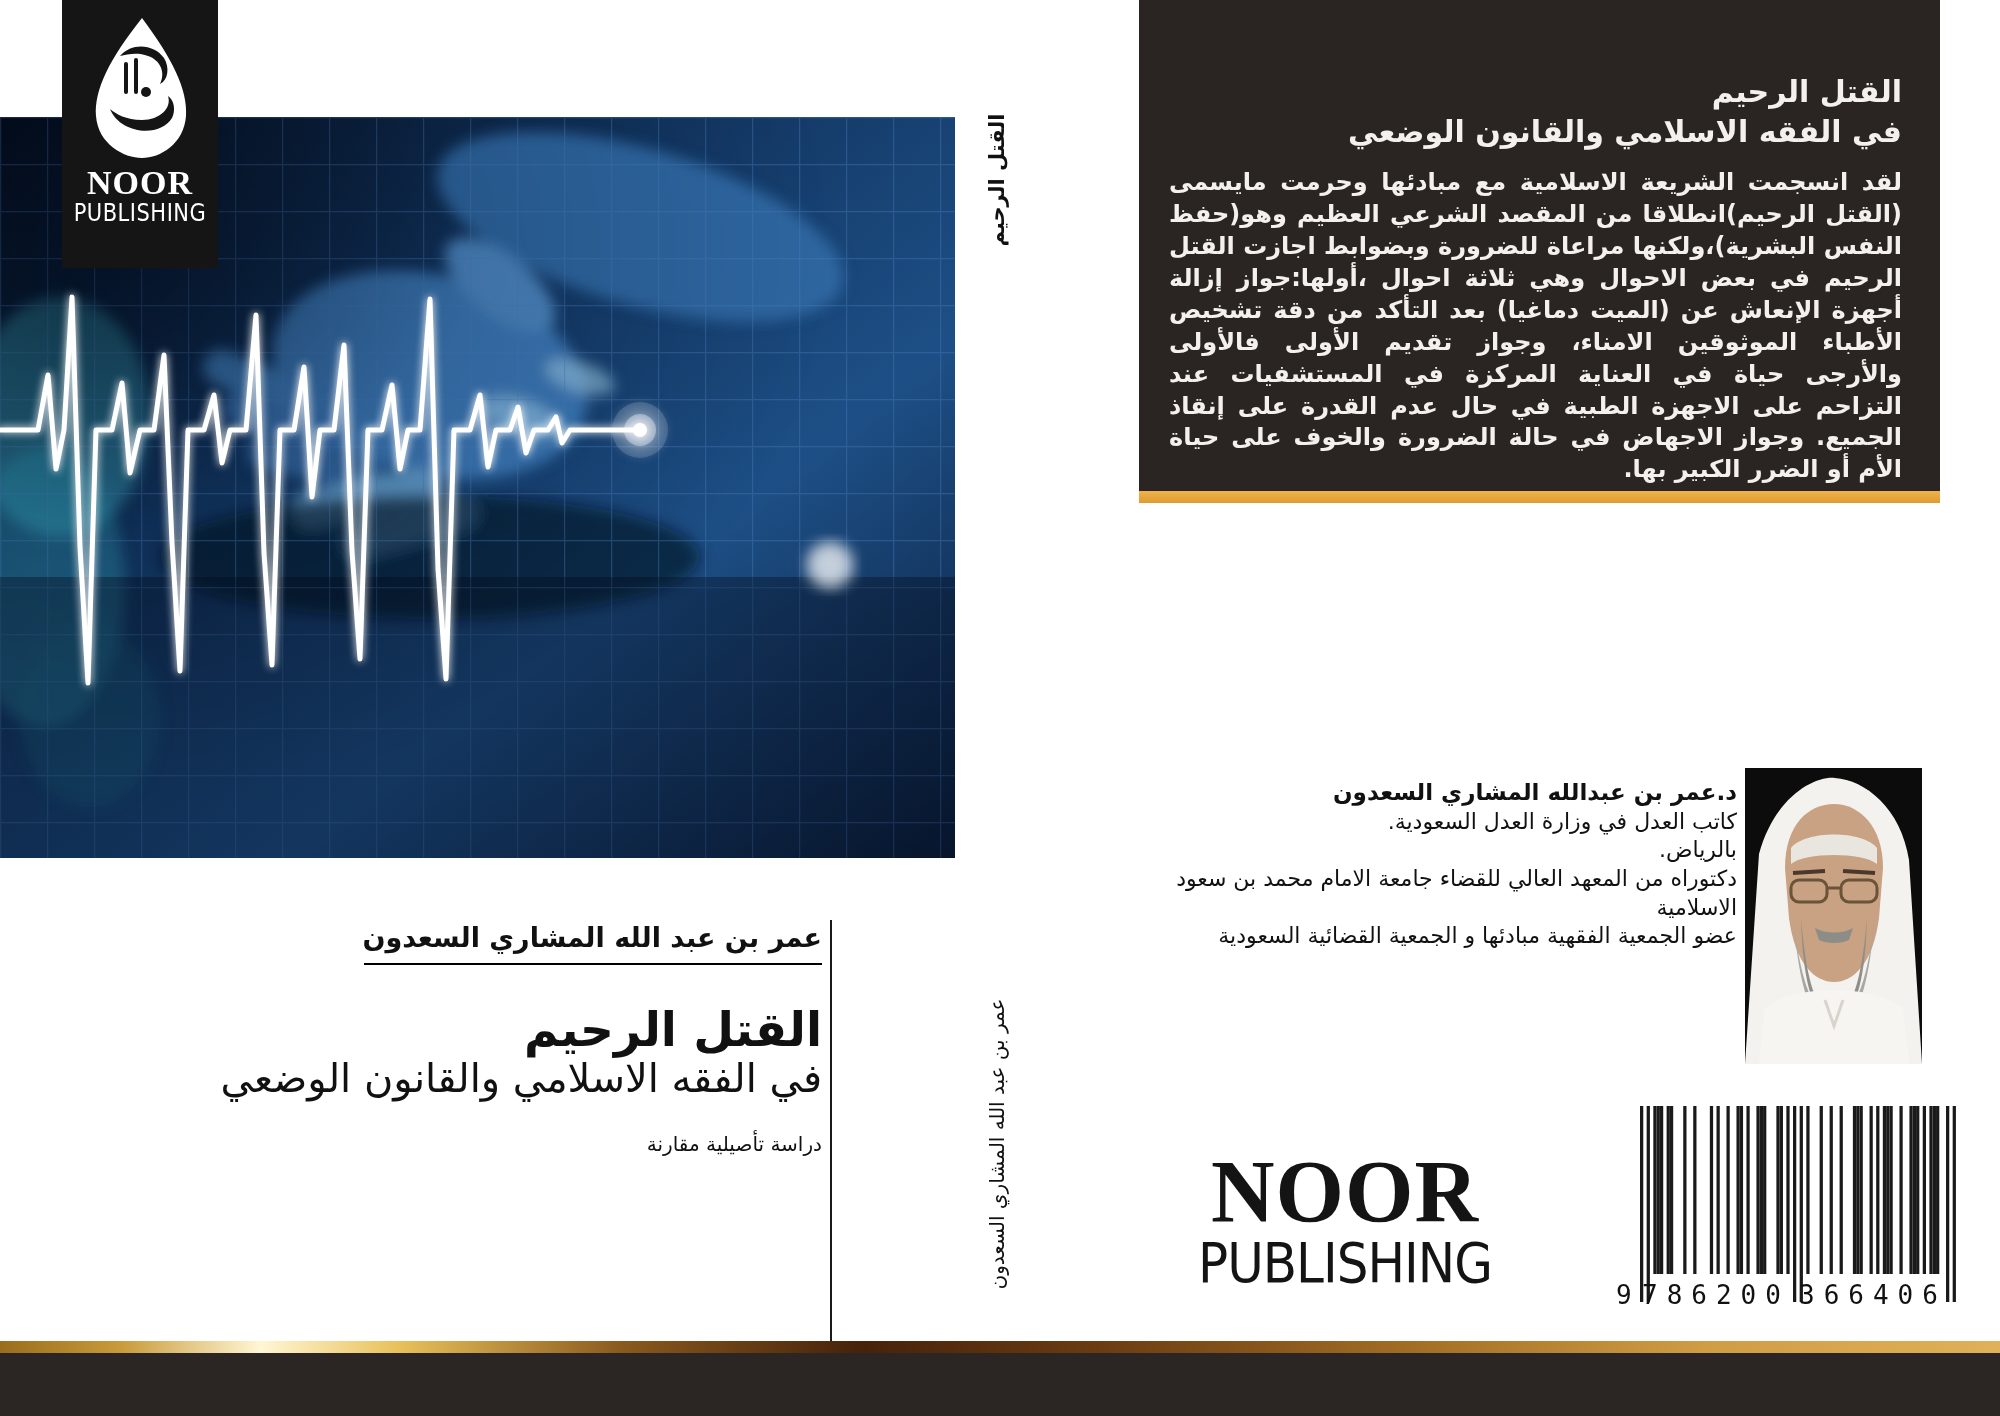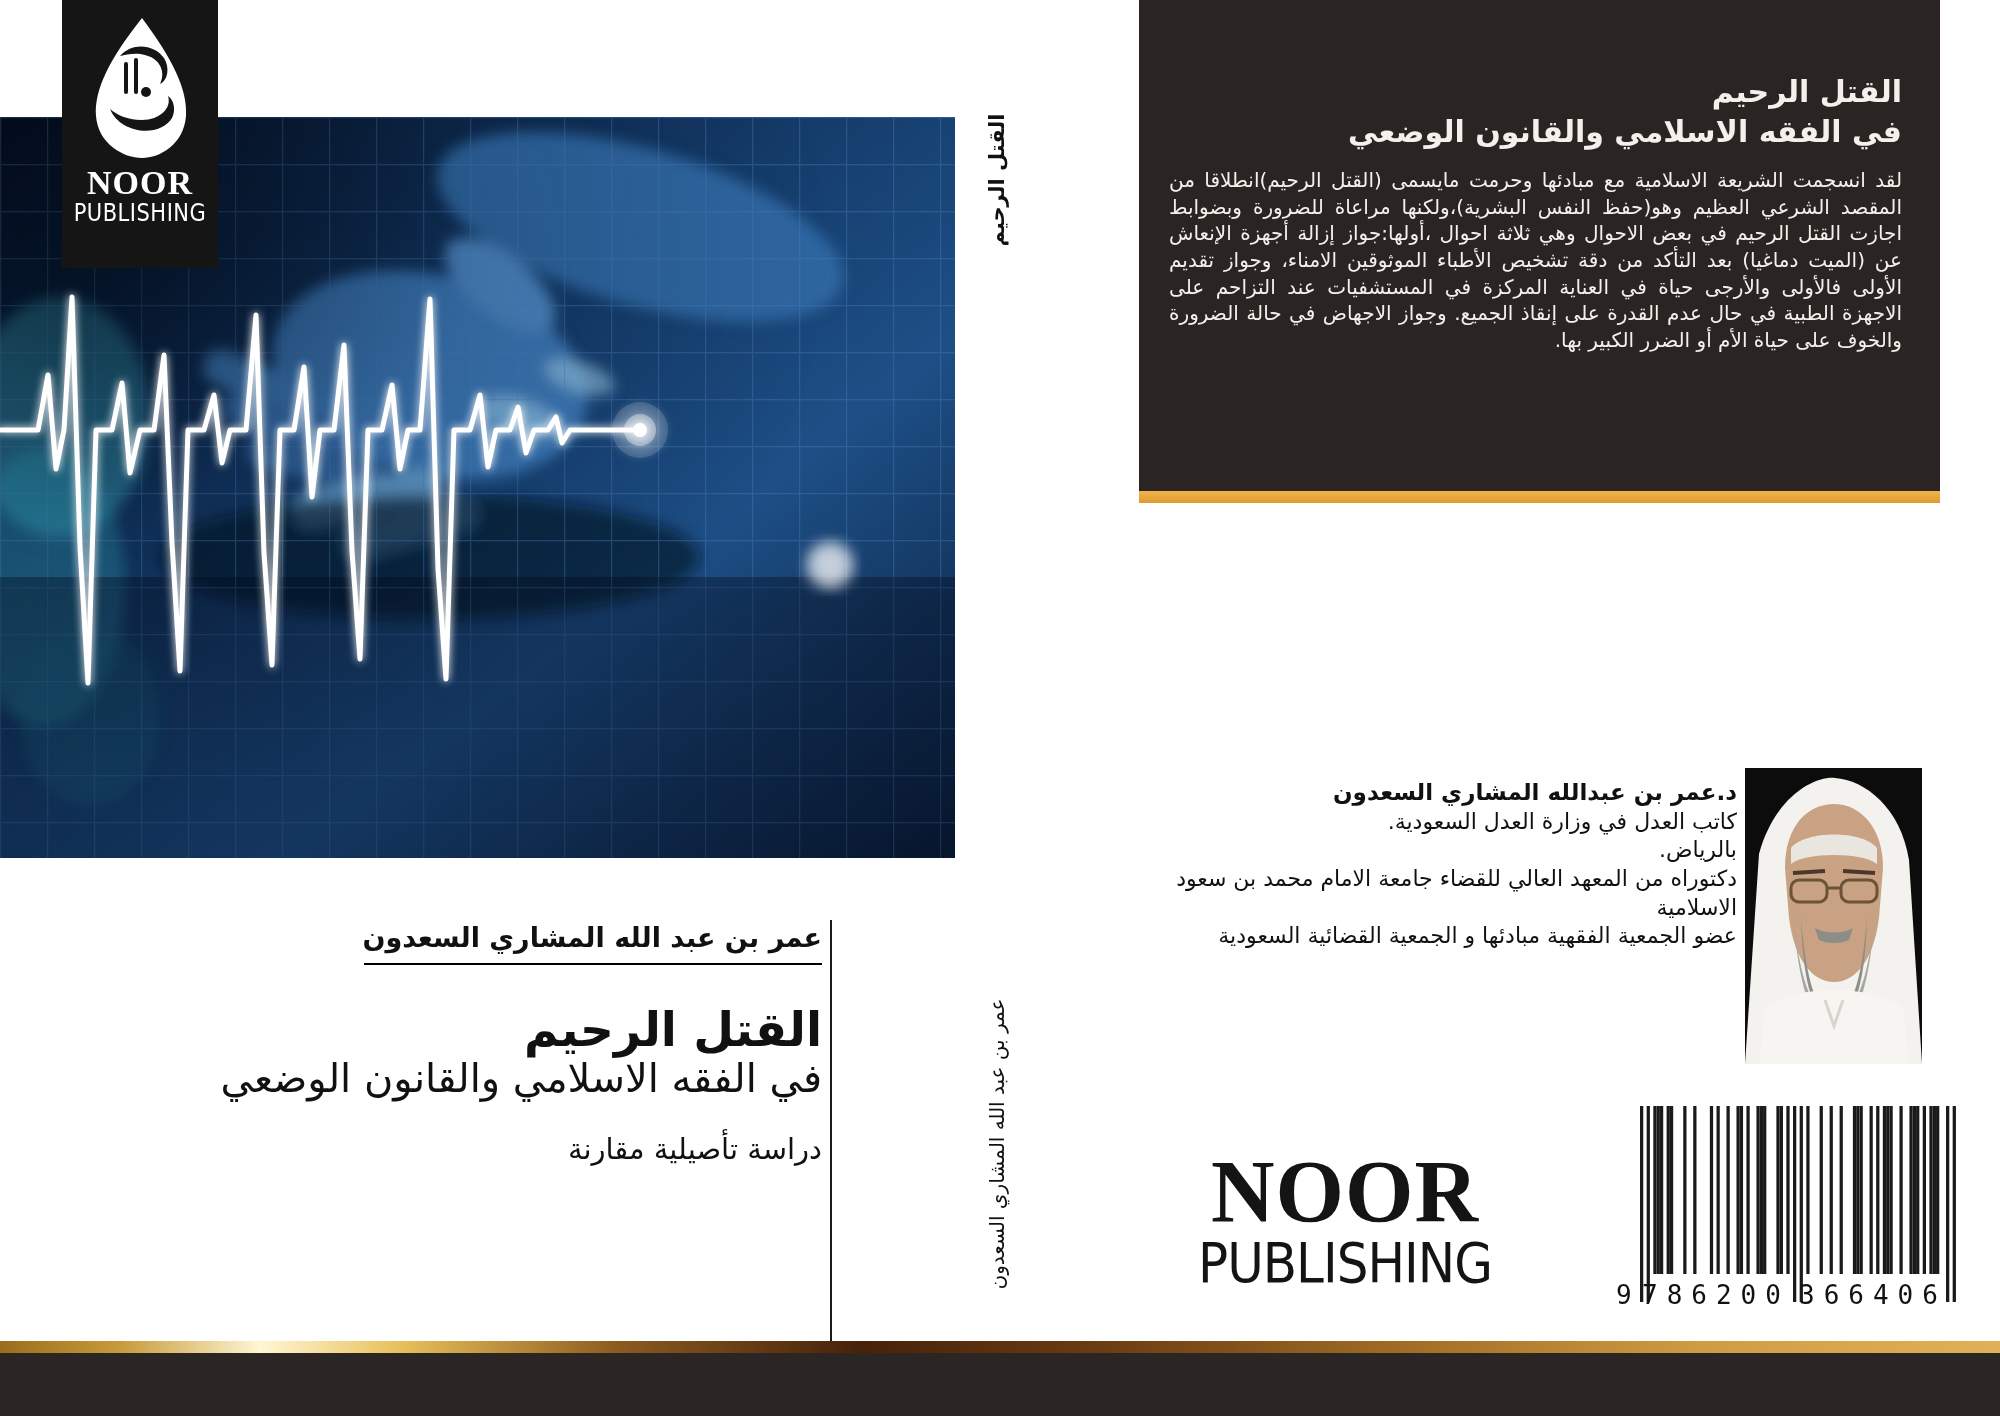--- a/index.html
+++ b/index.html
@@ -16,34 +16,34 @@
              font-size:34px;letter-spacing:1px;line-height:1;margin-top:2px;}
   .logo-pub{color:#fff;font-size:21px;letter-spacing:.5px;line-height:1;margin-top:3px;
             transform:scaleY(1.15);}
   .cover-image{left:0;top:117px;width:955px;height:741px;z-index:1;}
 
   .front-text{left:0;top:922px;width:822px;z-index:2;}
   .fc-author{font-size:27px;font-weight:bold;line-height:1.2;}
   .fc-rule{border:0;border-top:2px solid #000;width:458px;margin:9px 0 0 auto;}
   .fc-title{font-size:47px;font-weight:bold;line-height:1.05;margin-top:40px;}
   .fc-subtitle{font-size:40px;line-height:1.18;}
-  .fc-note{font-size:29px;margin-top:30px;}
+  .fc-note{font-size:20px;margin-top:30px;}
 
   
   .spine-line{left:830px;top:920px;width:2px;height:421px;background:#1a1a1a;}
   .spine-title{left:997px;top:180px;transform:translate(-50%,-50%) rotate(-90deg);
                white-space:nowrap;font-weight:bold;font-size:21px;}
   .spine-author{left:997px;top:1144px;transform:translate(-50%,-50%) rotate(-90deg);
                white-space:nowrap;font-size:20px;}
 
   
   .blurb-box{left:1139px;top:0;width:801px;height:491px;background:#2a2523;color:#f4f1ed;
              box-sizing:border-box;padding:72px 38px 0 30px;}
   .bb-title{font-size:30px;font-weight:bold;line-height:1.32;}
-  .bb-para{font-size:20px;line-height:1.33;text-align:justify;margin-top:16px;}
+  .bb-para{font-size:24px;line-height:1.33;text-align:justify;margin-top:16px;font-weight:bold;}
   .bb-para.p2{margin-top:0;}
   .gold-bar{left:1139px;top:491px;width:801px;height:12px;
             background:linear-gradient(#f2b24d,#dd9c30);}
 
   .bio{left:1100px;top:778px;width:637px;font-size:22px;line-height:1.3;}
   .bio .b1{font-weight:bold;font-size:23px;}
   .photo{left:1745px;top:768px;width:177px;height:296px;}
 
   .noor-big{left:1195px;top:1152px;width:300px;text-align:center;color:#141414;}
   .noor-big .n1{font-family:"Liberation Serif","DejaVu Serif",serif;font-weight:bold;

